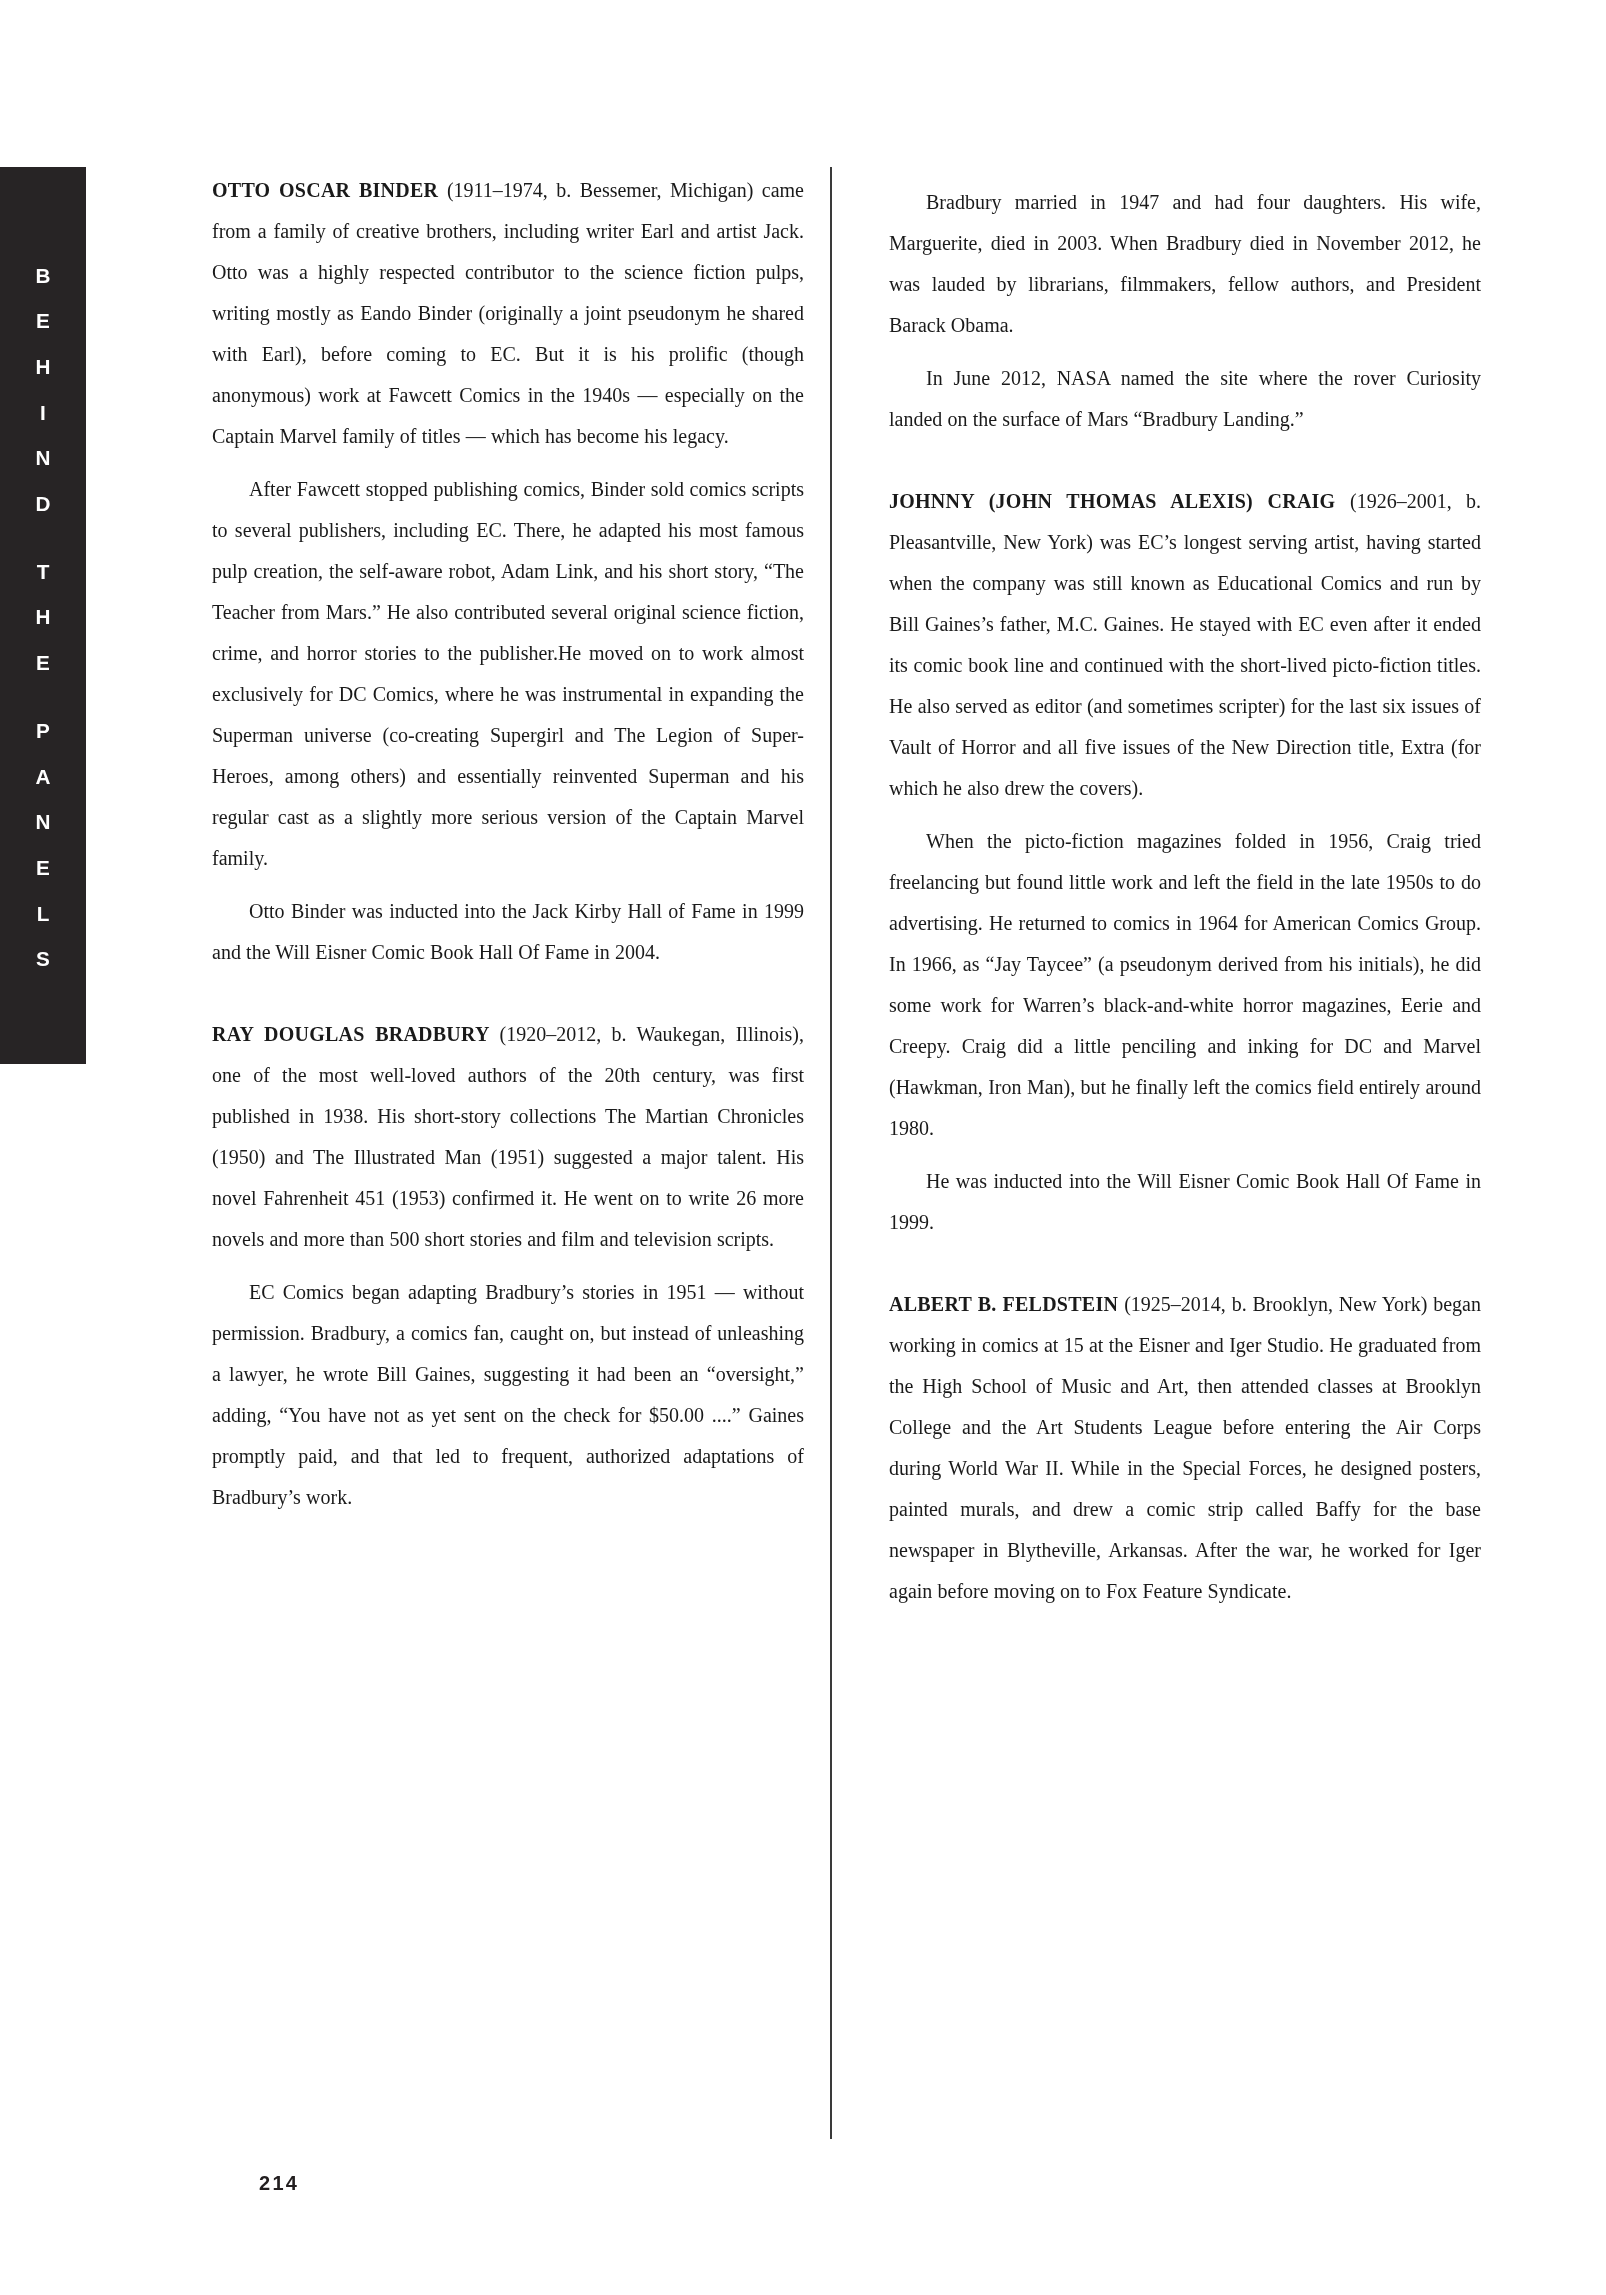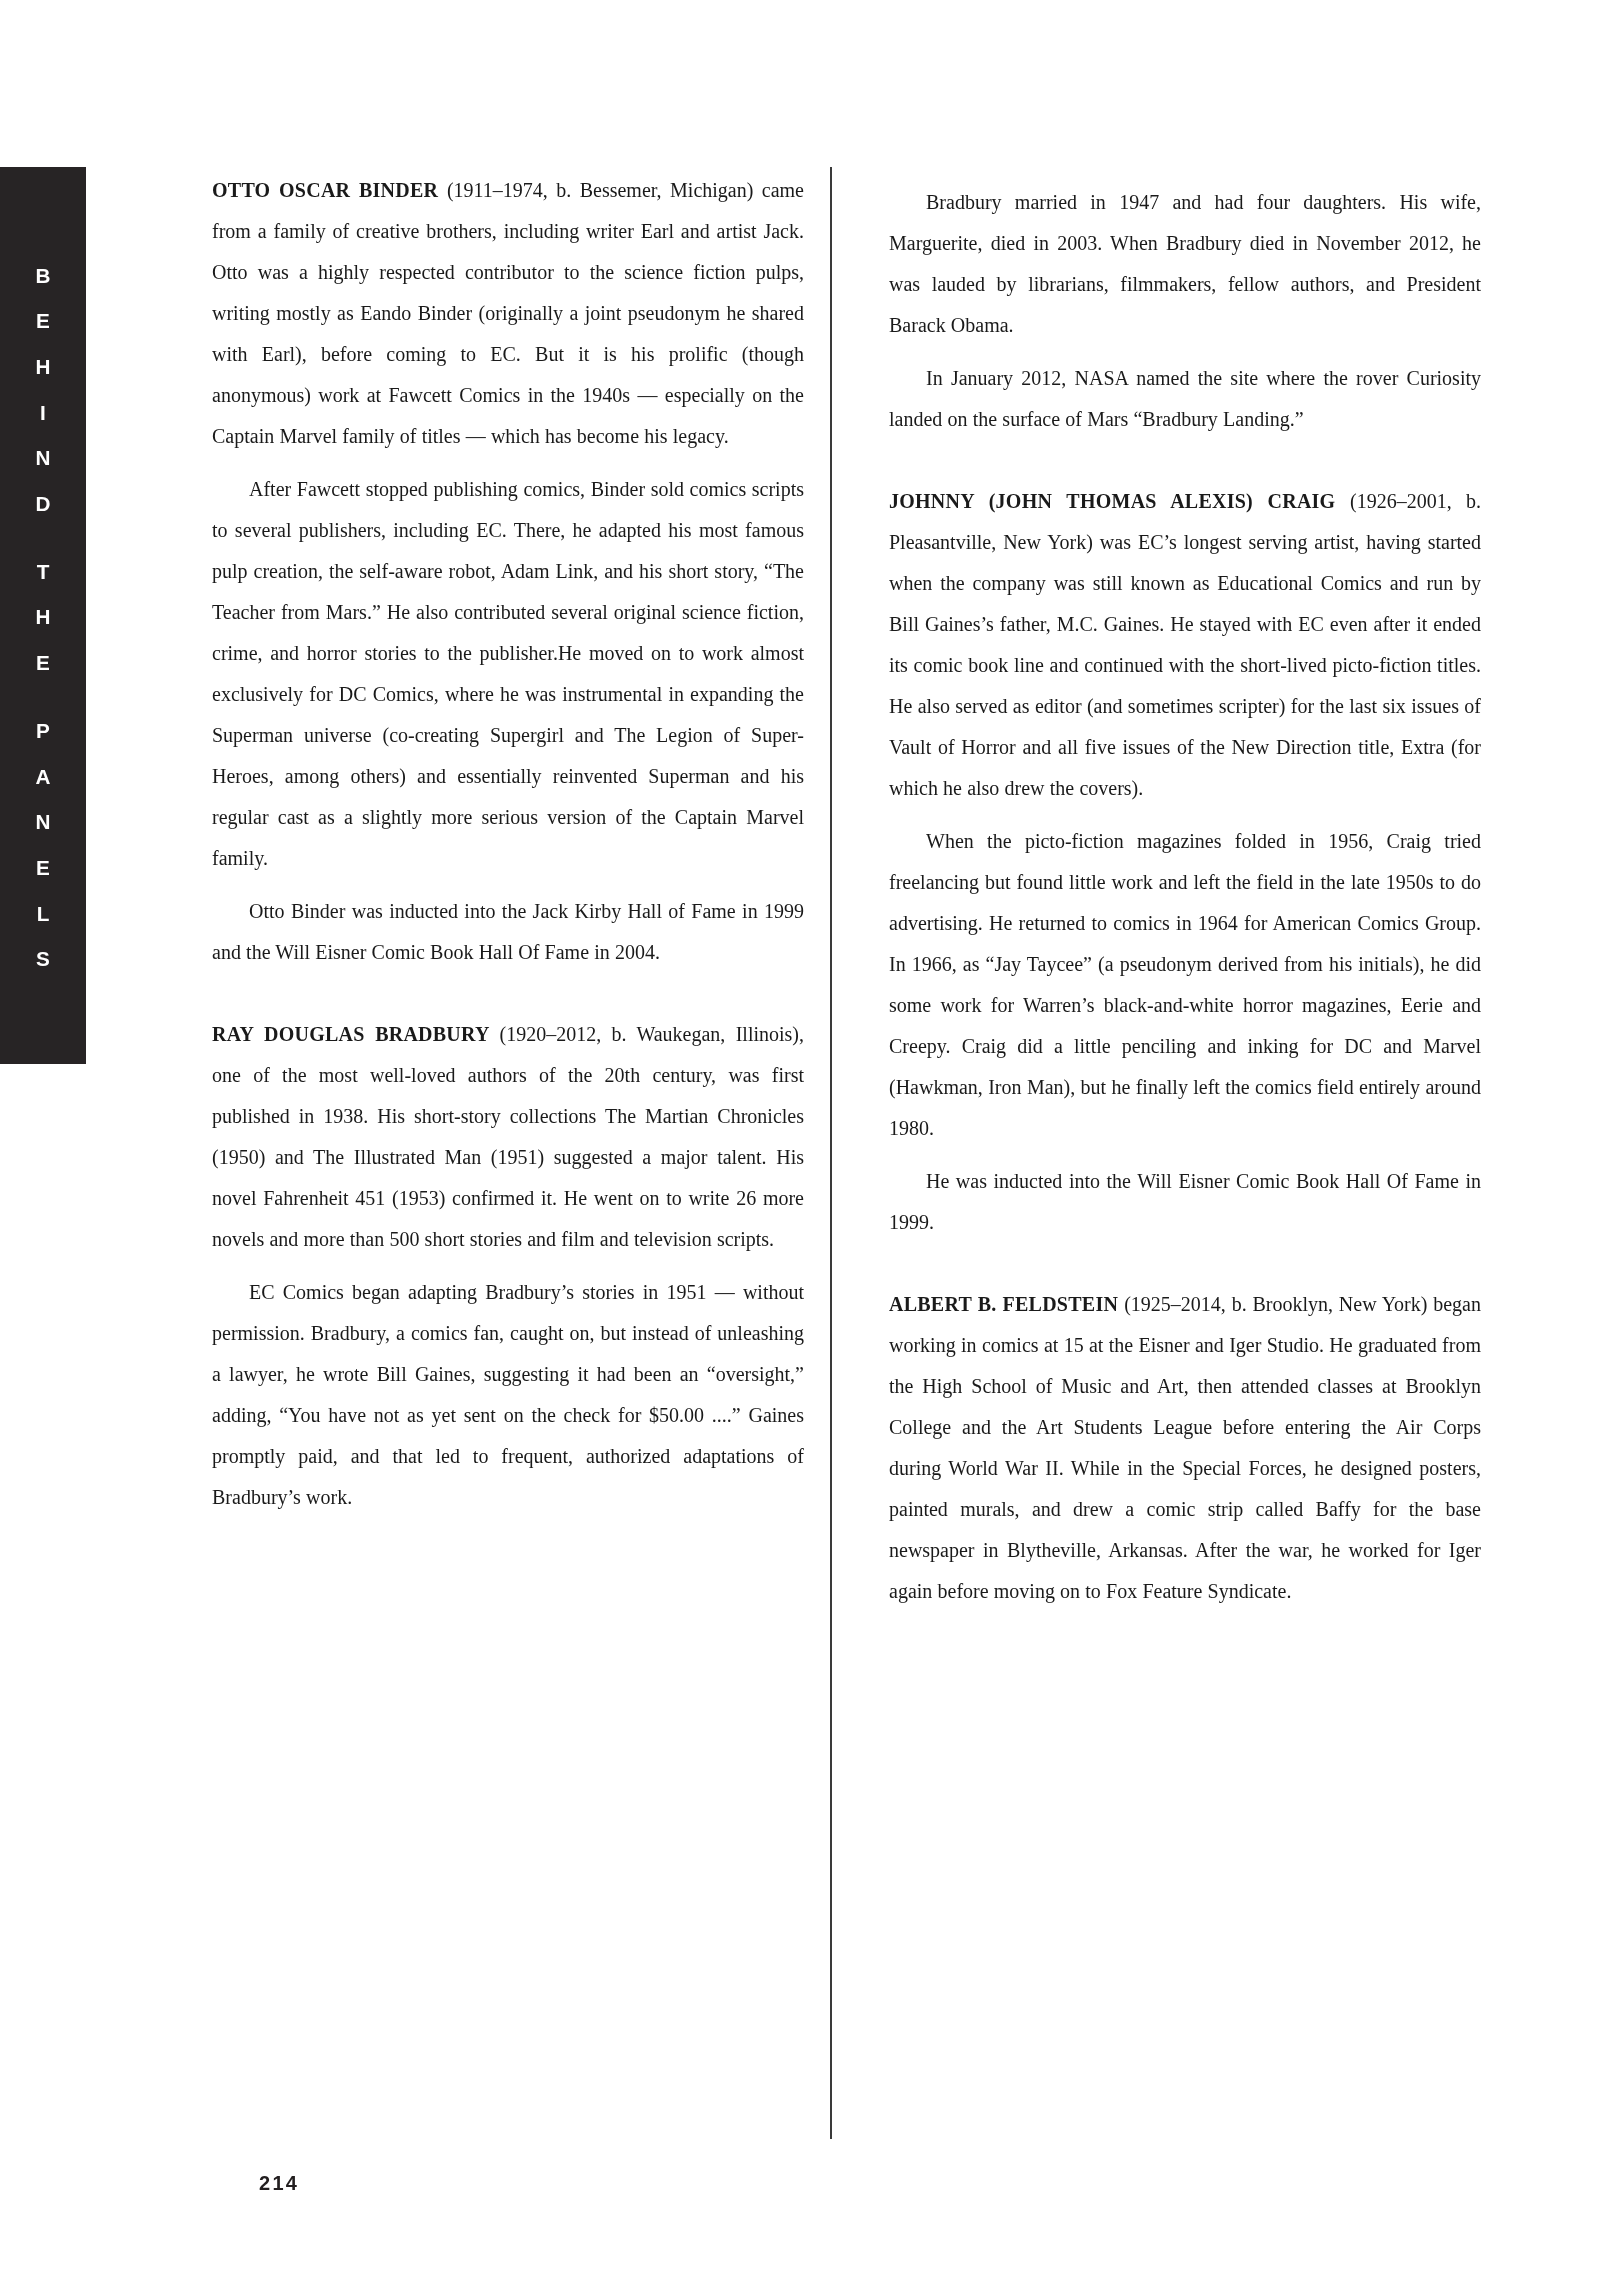--- a/index.html
+++ b/index.html
@@ -141,21 +141,21 @@
 <div id="page-body">
   <div class="column" id="col-left">
       <p class="body-para first entry-start" style="margin-top: 0px;"><span class="entry-name">OTTO OSCAR BINDER </span><span>(1911–1974, b. Bessemer, Michigan) came from a family of creative brothers, including writer Earl and artist Jack. Otto was a highly respected contributor to the science fiction pulps, writing mostly as Eando Binder (originally a joint pseudonym he shared with Earl), before coming to EC. But it is his prolific (though anonymous) work at Fawcett Comics in the 1940s — especially on the Captain Marvel family of titles — which has become his legacy.</span></p>
       <p class="body-para"><span>After Fawcett stopped publishing comics, Binder sold comics scripts to several publishers, including EC. There, he adapted his most famous pulp creation, the self-aware robot, Adam Link, and his short story, “The Teacher from Mars.” He also contributed several original science fiction, crime, and horror stories to the publisher.He moved on to work almost exclusively for DC Comics, where he was instrumental in expanding the Superman universe (co-creating Supergirl and The Legion of Super-Heroes, among others) and essentially reinvented Superman and his regular cast as a slightly more serious version of the Captain Marvel family.</span></p>
       <p class="body-para"><span>Otto Binder was inducted into the Jack Kirby Hall of Fame in 1999 and the Will Eisner Comic Book Hall Of Fame in 2004.</span></p>
       <p class="body-para entry-start"><span class="entry-name">RAY DOUGLAS BRADBURY </span><span>(1920–2012, b. Waukegan, Illinois), one of the most well-loved authors of the 20th century, was first published in 1938. His short-story collections </span><span class="title-italic">The Martian Chronicles</span><span> (1950) and </span><span class="title-italic">The Illustrated Man</span><span> (1951) suggested a major talent. His novel </span><span class="title-italic">Fahrenheit 451</span><span> (1953) confirmed it. He went on to write 26 more novels and more than 500 short stories and film and television scripts.</span></p>
       <p class="body-para"><span>EC Comics began adapting Bradbury’s stories in 1951 — without permission. Bradbury, a comics fan, caught on, but instead of unleashing a lawyer, he wrote Bill Gaines, suggesting it had been an “oversight,” adding, “You have not as yet sent on the check for $50.00 ....” Gaines promptly paid, and that led to frequent, authorized adaptations of Bradbury’s work.</span></p>
     </div>
   <div class="column" id="col-right">
       <p class="body-para"><span>Bradbury married in 1947 and had four daughters. His wife, Marguerite, died in 2003. When Bradbury died in November 2012, he was lauded by librarians, filmmakers, fellow authors, and President Barack Obama.</span></p>
-      <p class="body-para"><span>In January 2012, NASA named the site where the rover Curiosity landed on the surface of Mars “Bradbury Landing.”</span></p>
+      <p class="body-para"><span>In June 2012, NASA named the site where the rover Curiosity landed on the surface of Mars “Bradbury Landing.”</span></p>
       <p class="body-para entry-start"><span class="entry-name">JOHNNY (JOHN THOMAS ALEXIS) CRAIG </span><span>(1926–2001, b. Pleasantville, New York) was EC’s longest serving artist, having started when the company was still known as Educational Comics and run by Bill Gaines’s father, M.C. Gaines. He stayed with EC even after it ended its comic book line and continued with the short-lived picto-fiction titles. He also served as editor (and sometimes scripter) for the last six issues of </span><span class="title-italic">Vault of Horror</span><span> and all five issues of the New Direction title, </span><span class="title-italic">Extra</span><span> (for which he also drew the covers).</span></p>
       <p class="body-para"><span>When the picto-fiction magazines folded in 1956, Craig tried freelancing but found little work and left the field in the late 1950s to do advertising. He returned to comics in 1964 for American Comics Group. In 1966, as “Jay Taycee” (a pseudonym derived from his initials), he did some work for Warren’s black-and-white horror magazines, </span><span class="title-italic">Eerie</span><span> and </span><span class="title-italic">Creepy</span><span>. Craig did a little penciling and inking for DC and Marvel (Hawkman, Iron Man), but he finally left the comics field entirely around 1980.</span></p>
       <p class="body-para"><span>He was inducted into the Will Eisner Comic Book Hall Of Fame in 1999.</span></p>
       <p class="body-para entry-start"><span class="entry-name">ALBERT B. FELDSTEIN </span><span>(1925–2014, b. Brooklyn, New York) began working in comics at 15 at the Eisner and Iger Studio. He graduated from the High School of Music and Art, then attended classes at Brooklyn College and the Art Students League before entering the Air Corps during World War II. While in the Special Forces, he designed posters, painted murals, and drew a comic strip called </span><span class="title-italic">Baffy</span><span> for the base newspaper in Blytheville, Arkansas. After the war, he worked for Iger again before moving on to Fox Feature Syndicate.</span></p>
     </div>
 </div>
 
 <div id="folio">214</div>
 
 

